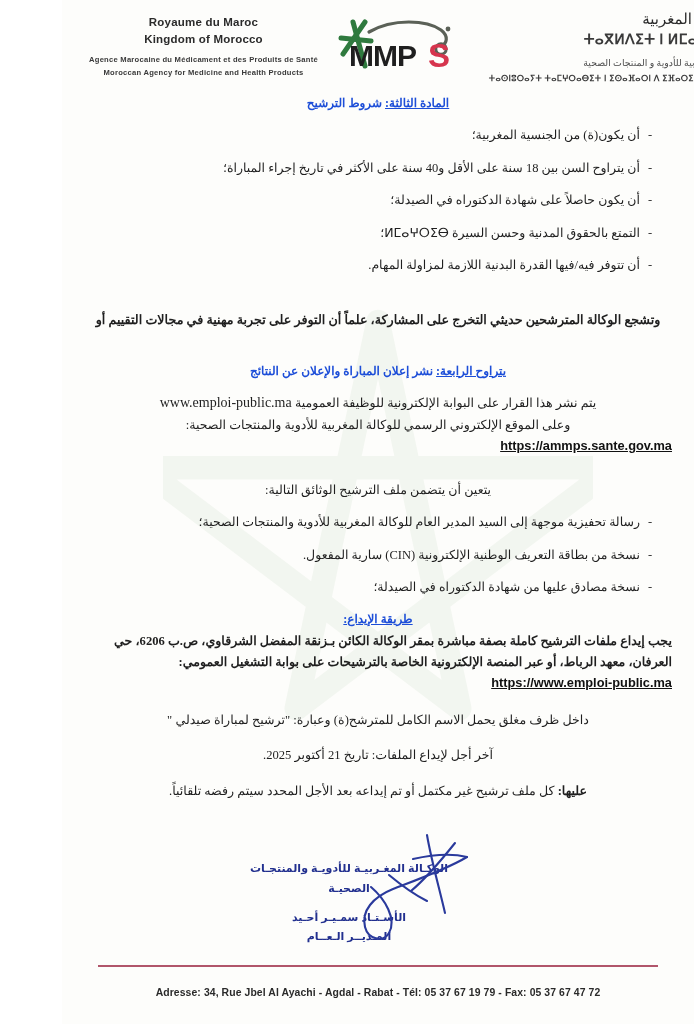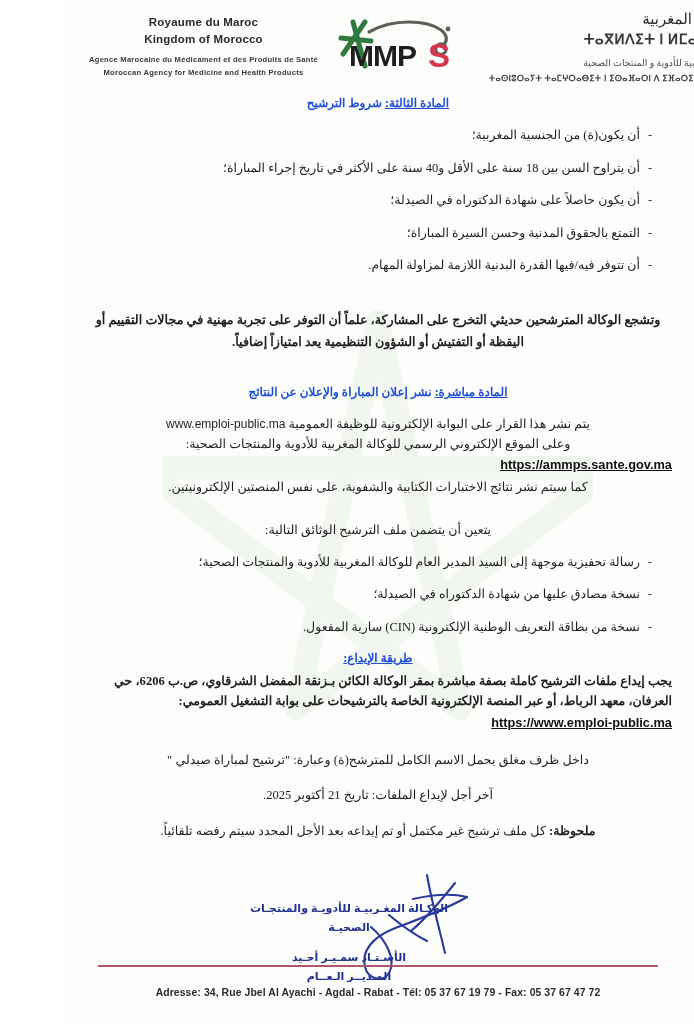--- a/index.html
+++ b/index.html
@@ -183,22 +183,22 @@
   .spacer-md { height:15px; }
   .spacer-lg { height:22px; }
 
   .b { font-weight:bold; }
   .u { text-decoration:underline; }
 
   .ltr-inline {
     direction:ltr;
     unicode-bidi:embed;
     display:inline-block;
-    font-family:Liberation Sans, sans-serif;
-    font-size:12px;
+    font-family:Liberation Serif, serif;
+    font-size:14px;
   }
 
   .url-line {
     direction:ltr;
     font-family:"Liberation Sans","DejaVu Sans",sans-serif;
     font-size:12.8px;
     font-weight:bold;
     text-decoration:underline;
     margin:1px 0;
     color:#111;
@@ -330,73 +330,71 @@
   <div class="content">
 
     <div class="art-title"><span class="u">المادة الثالثة:</span><span> شروط الترشيح</span></div>
 
 
     <div class="bullet-block">
       <ul class="bullets">
         <li><span class="dash">-</span><span>أن يكون(ة) من الجنسية المغربية؛</span></li>
         <li><span class="dash">-</span><span>أن يتراوح السن بين 18 سنة على الأقل و40 سنة على الأكثر في تاريخ إجراء المباراة؛</span></li>
         <li><span class="dash">-</span><span>أن يكون حاصلاً على شهادة الدكتوراه في الصيدلة؛</span></li>
-        <li><span class="dash">-</span><span>التمتع بالحقوق المدنية وحسن السيرة المباراة؛</span></li>
+        <li><span class="dash">-</span><span>التمتع بالحقوق المدنية وحسن السيرة ⵍⵎⴰⵖⵔⵉⴱ؛</span></li>
         <li><span class="dash">-</span><span>أن تتوفر فيه/فيها القدرة البدنية اللازمة لمزاولة المهام.</span></li>
       </ul>
     </div>
 
     <div class="spacer-lg"></div>
 
     <div class="encourage">
       <div>وتشجع الوكالة المترشحين حديثي التخرج على المشاركة، علماً أن التوفر على تجربة مهنية في مجالات التقييم أو</div>
-      <div>اليقظة أو التفتيش أو الشؤون التنظيمية يعد امتيازاً إضافياً.</div>
     </div>
 
     <div class="spacer-lg"></div>
 
-    <div class="art-title"><span class="u">المادة مباشرة:</span><span> نشر إعلان المباراة والإعلان عن النتائج</span></div>
+    <div class="art-title"><span class="u">يتراوح الرابعة:</span><span> نشر إعلان المباراة والإعلان عن النتائج</span></div>
 
     <div class="spacer-sm"></div>
 
     <div class="para"><span>يتم نشر هذا القرار على البوابة الإلكترونية للوظيفة العمومية </span><span class="ltr-inline">www.emploi-public.ma</span></div>
     <div class="para">وعلى الموقع الإلكتروني الرسمي للوكالة المغربية للأدوية والمنتجات الصحية:</div>
     <div class="url-line">https://ammps.sante.gov.ma</div>
-    <div class="para">كما سيتم نشر نتائج الاختبارات الكتابية والشفوية، على نفس المنصتين الإلكترونيتين.</div>
 
     <div class="spacer-lg"></div>
 
 
     <div class="para">يتعين أن يتضمن ملف الترشيح الوثائق التالية:</div>
 
     <div class="bullet-block">
       <ul class="bullets">
         <li><span class="dash">-</span><span>رسالة تحفيزية موجهة إلى السيد المدير العام للوكالة المغربية للأدوية والمنتجات الصحية؛</span></li>
+        <li><span class="dash">-</span><span>نسخة من بطاقة التعريف الوطنية الإلكترونية (CIN) سارية المفعول.</span></li>
         <li><span class="dash">-</span><span>نسخة مصادق عليها من شهادة الدكتوراه في الصيدلة؛</span></li>
-        <li><span class="dash">-</span><span>نسخة من بطاقة التعريف الوطنية الإلكترونية (CIN) سارية المفعول.</span></li>
       </ul>
     </div>
 
     <div class="art-title" style="margin-top:2px"><span class="u">طريقة الإيداع:</span></div>
 
     <div class="para-justify emph-bold">يجب إيداع ملفات الترشيح كاملة بصفة مباشرة بمقر الوكالة الكائن بـزنقة المفضل الشرقاوي، ص.ب 6206، حي</div>
     <div class="para-justify emph-bold">العرفان، معهد الرباط، أو عبر المنصة الإلكترونية الخاصة بالترشيحات على بوابة التشغيل العمومي:</div>
     <div class="url-line">https://www.emploi-public.ma</div>
 
     <div class="spacer-md"></div>
 
     <div class="para">داخل ظرف مغلق يحمل الاسم الكامل للمترشح(ة) وعبارة: "ترشيح لمباراة صيدلي "</div>
 
     <div class="spacer-md"></div>
 
     <div class="para">آخر أجل لإيداع الملفات: تاريخ 21 أكتوبر 2025.</div>
 
     <div class="spacer-md"></div>
 
-    <div class="para"><span class="b">ملحوظة:</span><span> كل ملف ترشيح غير مكتمل أو تم إيداعه بعد الأجل المحدد سيتم رفضه تلقائياً.</span></div>
+    <div class="para"><span class="b">عليها:</span><span> كل ملف ترشيح غير مكتمل أو تم إيداعه بعد الأجل المحدد سيتم رفضه تلقائياً.</span></div>
 
   </div>
 
   <div class="sig-wrap">
 
     <div class="sig-text">
       <div>الوكـالة المغـربيـة للأدويـة والمنتجـات</div>
       <div>الصحيـة</div>
       <div style="height:10px"></div>
       <div>الأسـتـاذ سمـيـر أحـيد</div>

